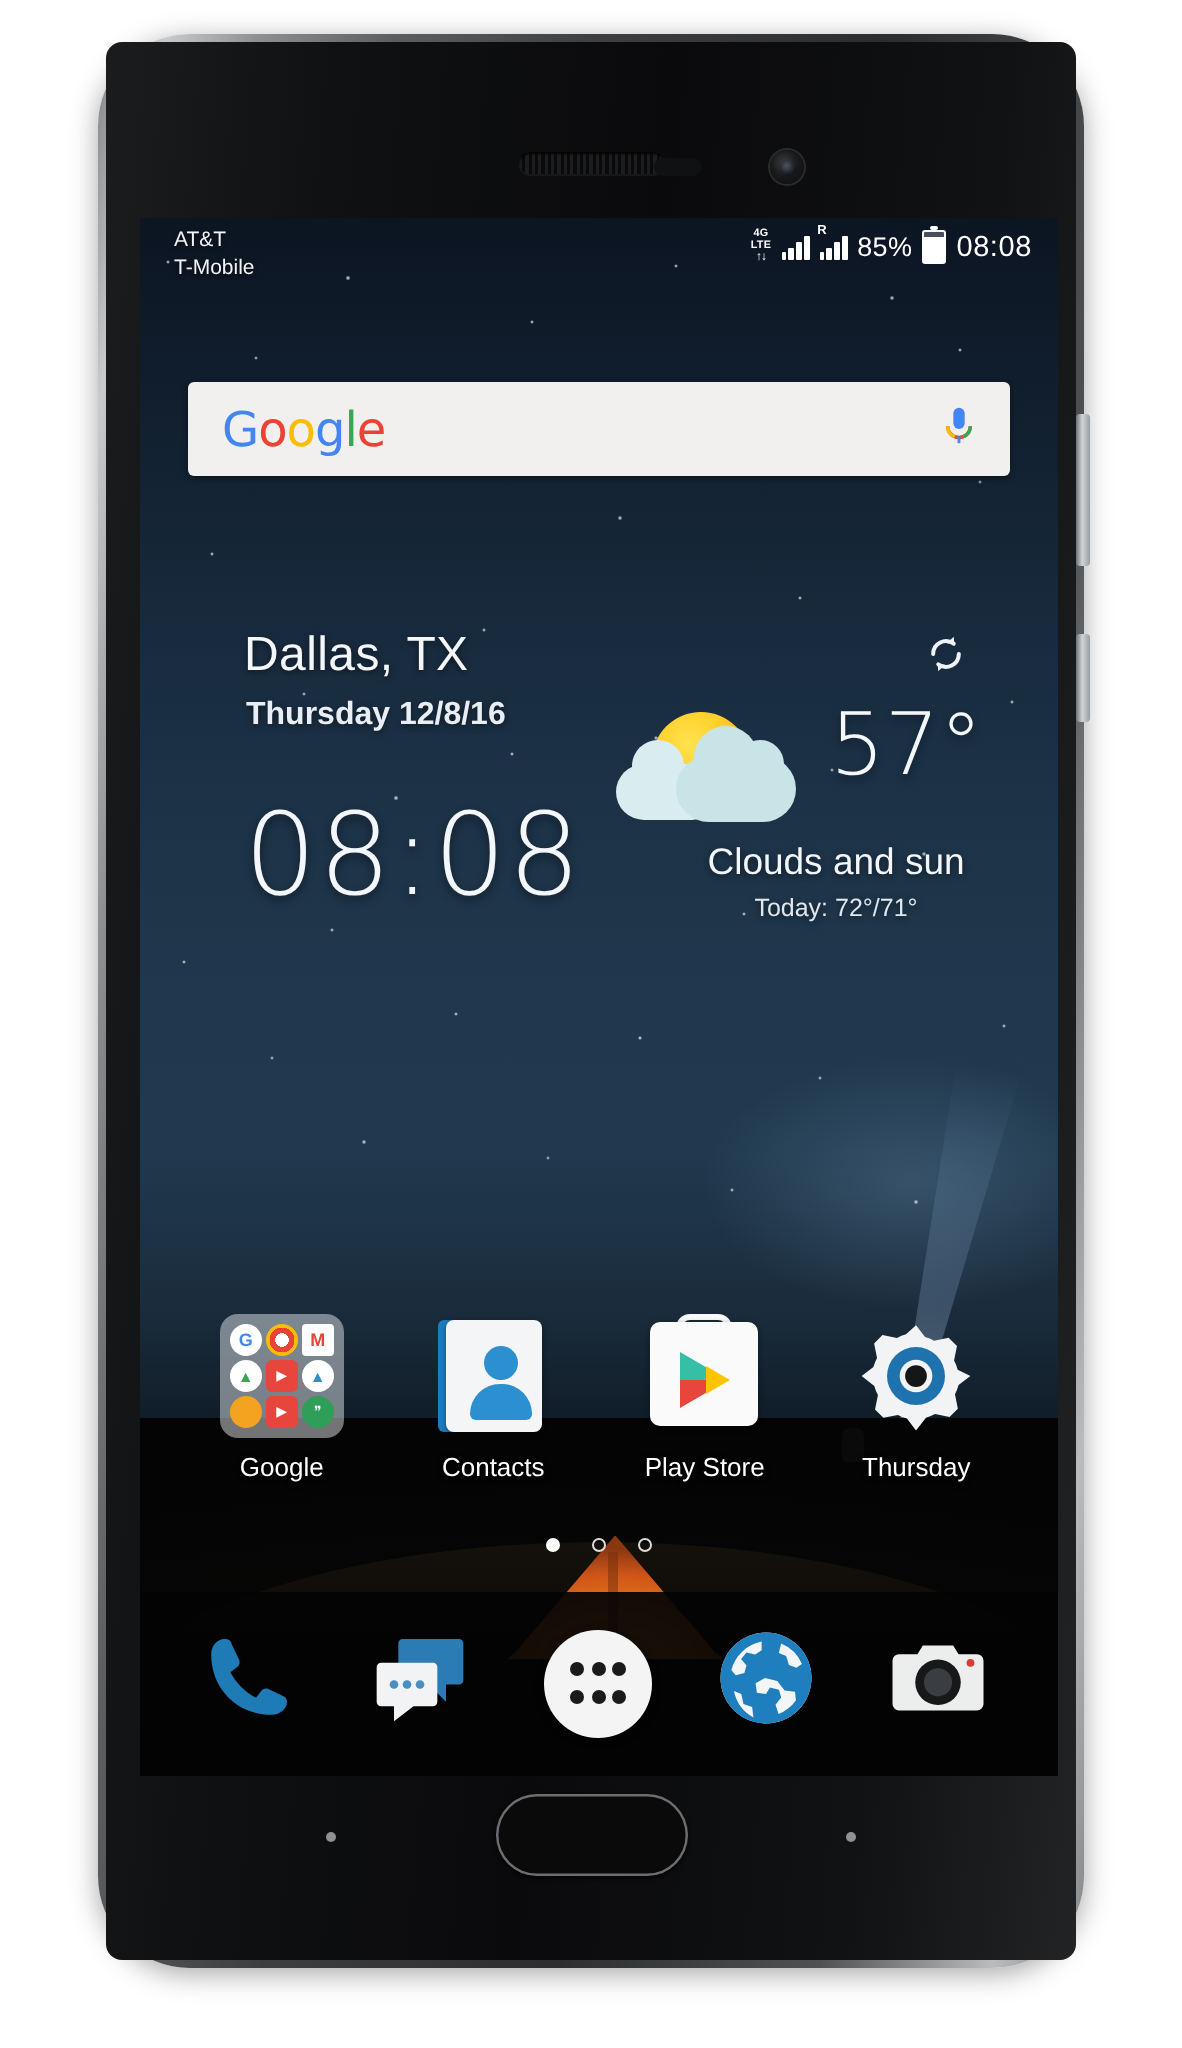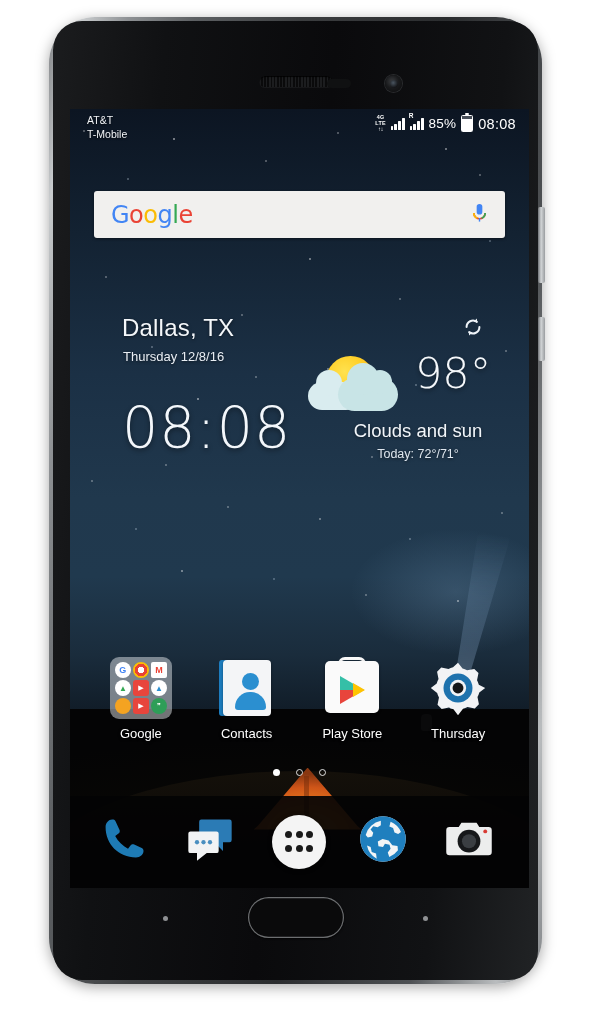--- a/index.html
+++ b/index.html
@@ -5,21 +5,21 @@
   html,body{margin:0;padding:0;background:#ffffff;}
   body{width:591px;height:1024px;overflow:hidden;font-family:"Liberation Sans",sans-serif;}
 
   .stage{position:relative;width:591px;height:1024px;background:#ffffff;}
 
   
   .phone{position:absolute;left:49px;top:17px;width:493px;height:967px;border-radius:46px;
     background:linear-gradient(100deg,#7d7f82 0%,#c9ccce 5%,#8e9194 12%,#5d6063 22%,#3c3e40 38%,
       #2b2d2f 60%,#4e5154 80%,#b9bcbe 93%,#85888b 100%);
     box-shadow:0 3px 14px rgba(0,0,0,.35);}
-  .phone-inner{position:absolute;left:4px;top:4px;right:4px;bottom:4px;border-radius:29px;
+  .phone-inner{position:absolute;left:4px;top:4px;right:4px;bottom:4px;border-radius:8px;
     background:linear-gradient(95deg,#1b1c1e 0%,#101113 20%,#0a0a0c 50%,#111214 80%,#212325 100%);}
 
   
   .earpiece{position:absolute;left:50%;top:55px;transform:translateX(-50%);width:73px;height:11px;
     border-radius:6px;background:#141516;
     box-shadow:inset 0 1px 1px rgba(0,0,0,.9),0 1px 0 rgba(255,255,255,.05);
     background-image:repeating-linear-gradient(90deg,#1c1d1f 0 1.6px,#0a0a0b 1.6px 3.2px);}
   .sensor-slot{position:absolute;left:56.5%;top:58px;width:24px;height:9px;border-radius:5px;background:#101112;}
   .front-cam{position:absolute;left:68.5%;top:54px;width:17px;height:17px;border-radius:50%;
     background:radial-gradient(circle at 42% 38%,#3b3d40 0%,#191a1c 45%,#0b0b0c 100%);
@@ -96,21 +96,21 @@
     justify-content:space-between;padding:0 17px;box-sizing:border-box;}
   .glogo{font-size:24px;letter-spacing:-.5px;font-family:"DejaVu Sans",sans-serif;}
   .glogo b{font-weight:normal;}
   .g-b{color:#4285F4}.g-r{color:#EA4335}.g-y{color:#FBBC05}.g-g{color:#34A853}
   .mic{width:17px;height:25px;position:relative;}
 
   
   .widget{position:absolute;left:0;right:0;top:195px;height:210px;color:#fff;}
   .city{position:absolute;left:52px;top:10px;font-size:24px;font-weight:300;color:#f4f7fa;
     text-shadow:0 1px 3px rgba(0,0,0,.5);letter-spacing:.2px;}
-  .date{position:absolute;left:53px;top:45px;font-size:13px;font-weight:400;color:#e9eef4;
+  .date{position:absolute;left:53px;top:45px;font-size:16px;font-weight:700;color:#e9eef4;
     text-shadow:0 1px 3px rgba(0,0,0,.5);}
   .bigclock{position:absolute;left:52px;top:96px;font-size:57px;font-weight:200;color:#f3f7fb;
     letter-spacing:1px;text-shadow:0 2px 5px rgba(0,0,0,.45);line-height:1;
     font-family:"DejaVu Sans",sans-serif;}
   .refresh{position:absolute;right:45px;top:12px;width:22px;height:22px;}
   .wicon{position:absolute;left:238px;top:52px;width:90px;height:62px;}
   .sun{position:absolute;left:18px;top:0px;width:49px;height:49px;border-radius:50%;
     background:radial-gradient(circle at 38% 32%,#ffe24f 0%,#ffd029 40%,#fcb415 75%,#f3a412 100%);}
   .cloud-a{position:absolute;left:0px;top:26px;width:52px;height:28px;border-radius:14px;background:#d9ecef;}
   .cloud-a::before{content:"";position:absolute;left:8px;top:-12px;width:26px;height:26px;border-radius:50%;background:#d9ecef;}
@@ -265,21 +265,21 @@
               <path d="M5 12A7 7 0 0 1 16.2 6.4" fill="none" stroke="#eef3f8" stroke-width="2.2" stroke-linecap="round"></path>
               <path d="M16.2 2.6 16.6 6.8 12.5 6.2z" fill="#eef3f8"></path>
               <path d="M7.8 21.4 7.4 17.2 11.5 17.8z" fill="#eef3f8"></path>
             </svg>
           </div>
           <div class="wicon">
             <span class="sun"></span>
             <span class="cloud-a"></span>
             <span class="cloud-b"></span>
           </div>
-          <div class="temp">98°</div>
+          <div class="temp">57°</div>
           <div class="cond">Clouds and sun</div>
           <div class="today">Today: 72°/71°</div>
         </div>
 
         <div class="approw">
 
           <div class="app">
             <div class="appicon">
               <div class="folder">
                 <span class="fi" style="background:#fff;display:flex;align-items:center;justify-content:center;font-size:9px;color:#4285F4;font-weight:bold">G</span>

